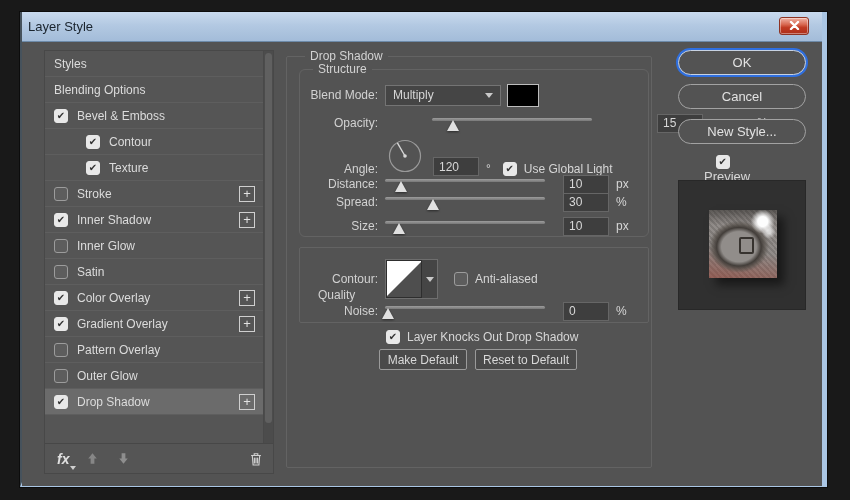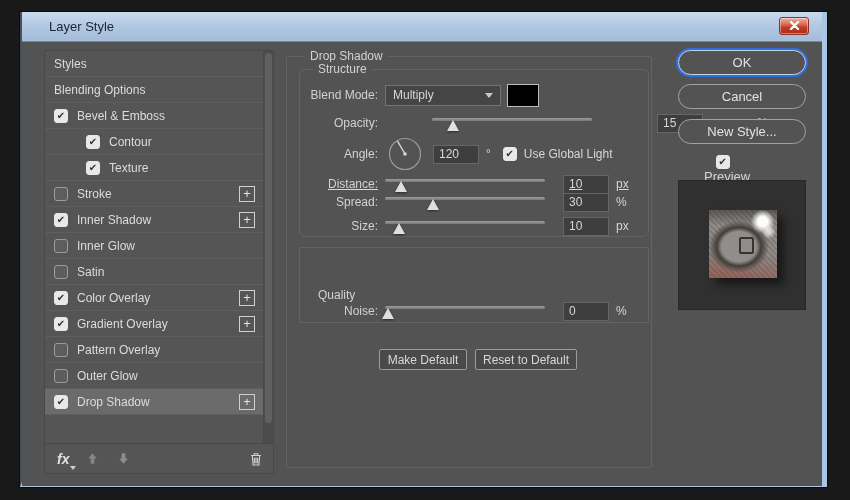--- a/index.html
+++ b/index.html
@@ -20,21 +20,21 @@
     outline:1px solid #0c0c0c;
     background:#535353;
   }
   .titlebar {
     height:30px;
     background:linear-gradient(#c9daee, #b3c9e2 45%, #a3bcd9);
     border-bottom:1px solid #6d8aa8;
     position:relative;
     display:flex; align-items:center;
   }
-  .titlebar .title { color:#1a242e; font-size:13px; padding-left:27px; }
+  .titlebar .title { color:#1a242e; font-size:13px; padding-left:6px; }
   .close-btn {
     position:absolute; right:13px; top:5px; width:30px; height:18px;
     border-radius:3px; border:1px solid #8e3323;
     background:linear-gradient(#f0b3a6, #d96a52 40%, #c03a22 60%, #ad2f1a);
     box-shadow:inset 0 0 0 1px rgba(255,255,255,.4);
     display:flex; align-items:center; justify-content:center; cursor:pointer;
   }
   .body { position:relative; width:800px; height:444px; background:#535353; }
 
   
@@ -289,38 +289,38 @@
         <div class="frow" style="top:42px;gap:47px;">
           <span class="flabel">Opacity:</span>
           <div class="slider">
             <div class="track"></div>
               <div class="thumb" style="left: calc(13% - 6px);"></div>
           </div>
           <input class="vbox" value="15" style="">
           <span class="unit">%</span>
         </div>
 
-        <div class="frow angle-row" style="top:62px;">
+        <div class="frow angle-row" style="top:62px;align-items:flex-end;">
           <span class="flabel">Angle:</span>
           <span class="dial">
             <svg width="40" height="40" viewBox="0 0 40 40">
               <circle cx="20" cy="20" r="15.5" fill="none" stroke="#9a9a9a" stroke-width="1.2"></circle>
               <line x1="20" y1="20" x2="12.4" y2="6.9" stroke="#d6d6d6" stroke-width="1.4"></line>
               <circle cx="20" cy="20" r="1.8" fill="#d6d6d6"></circle>
             </svg>
           </span>
           <input class="vbox" style="margin-left: 0px;" value="120">
           <span class="unit">°</span>
           <span class="check-row" style="margin-left:12px;">
             <span class="cb on"></span>
             <span>Use Global Light</span>
           </span>
         </div>
 
-        <div class="frow" style="top:103px;text-decoration:underline;">
+        <div class="frow" style="top:103px;">
           <span class="flabel">Distance:</span>
           <div class="slider">
             <div class="track"></div>
               <div class="thumb" style="left: calc(10% - 6px);"></div>
           </div>
           <input class="vbox" value="10" style="">
           <span class="unit">px</span>
         </div>
 
         <div class="frow" style="top:108px;margin-top:13px;">
@@ -340,32 +340,49 @@
               <div class="thumb" style="left: calc(9% - 6px);"></div>
           </div>
           <input class="vbox" value="10" style="">
           <span class="unit">px</span>
         </div>
       </div>
 
       <div class="gbox quality-box">
         <span class="legend">Quality</span>
 
+        <div class="frow" style="top:10px; height:42px;">
+          <span class="flabel">Contour:</span>
+          <div class="contour-wrap">
+            <div class="contour-thumb"></div>
+            <div class="contour-arrow">
+                <span class="dd-chev"></span>
+              </div>
+          </div>
+          <span class="check-row" style="margin-left:16px;">
+            <span class="cb"></span>
+            <span>Anti-aliased</span>
+          </span>
+        </div>
 
         <div class="frow" style="top:52px;">
           <span class="flabel">Noise:</span>
           <div class="slider">
             <div class="track"></div>
               <div class="thumb" style="left: calc(2% - 6px);"></div>
           </div>
           <input class="vbox" value="0" style="">
           <span class="unit">%</span>
         </div>
       </div>
 
+      <div class="check-row" style="position:absolute; left:99px; top:273px;">
+        <span class="cb on"></span>
+        <span>Layer Knocks Out Drop Shadow</span>
+      </div>
 
       <div class="def-btn" style="left:92px; top:292px; width:88px;">Make Default</div>
       <div class="def-btn" style="left:188px; top:292px; width:102px;">Reset to Default</div>
     </div>
 
     <div class="action-btn ok" style="top:8px;">OK</div>
     <div class="action-btn" style="top:42px;">Cancel</div>
     <div class="action-btn" style="top:77px;">New Style...</div>
 
     <div class="preview-row">

